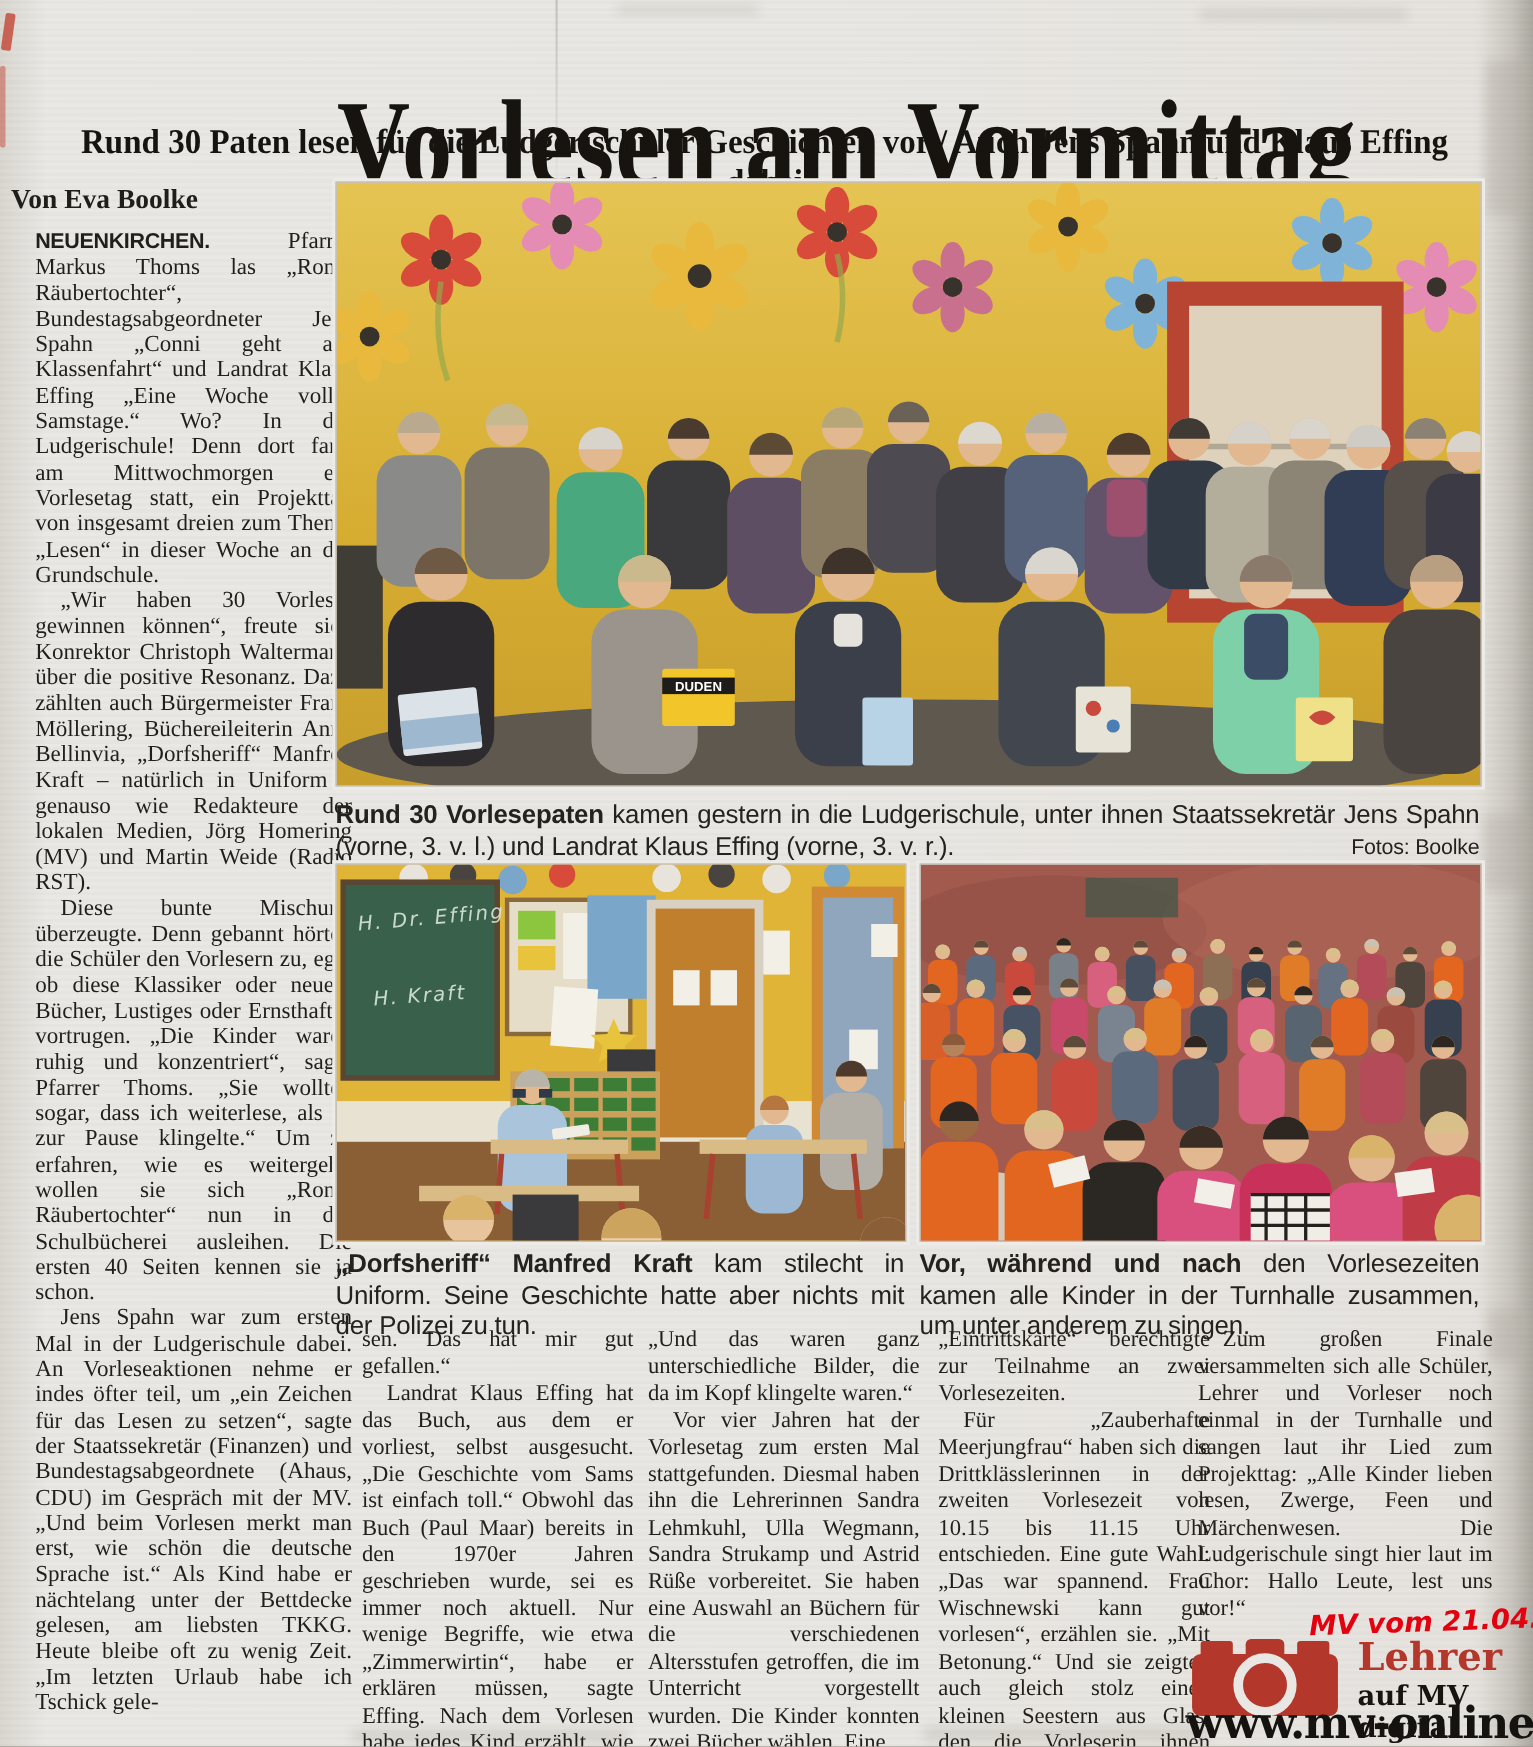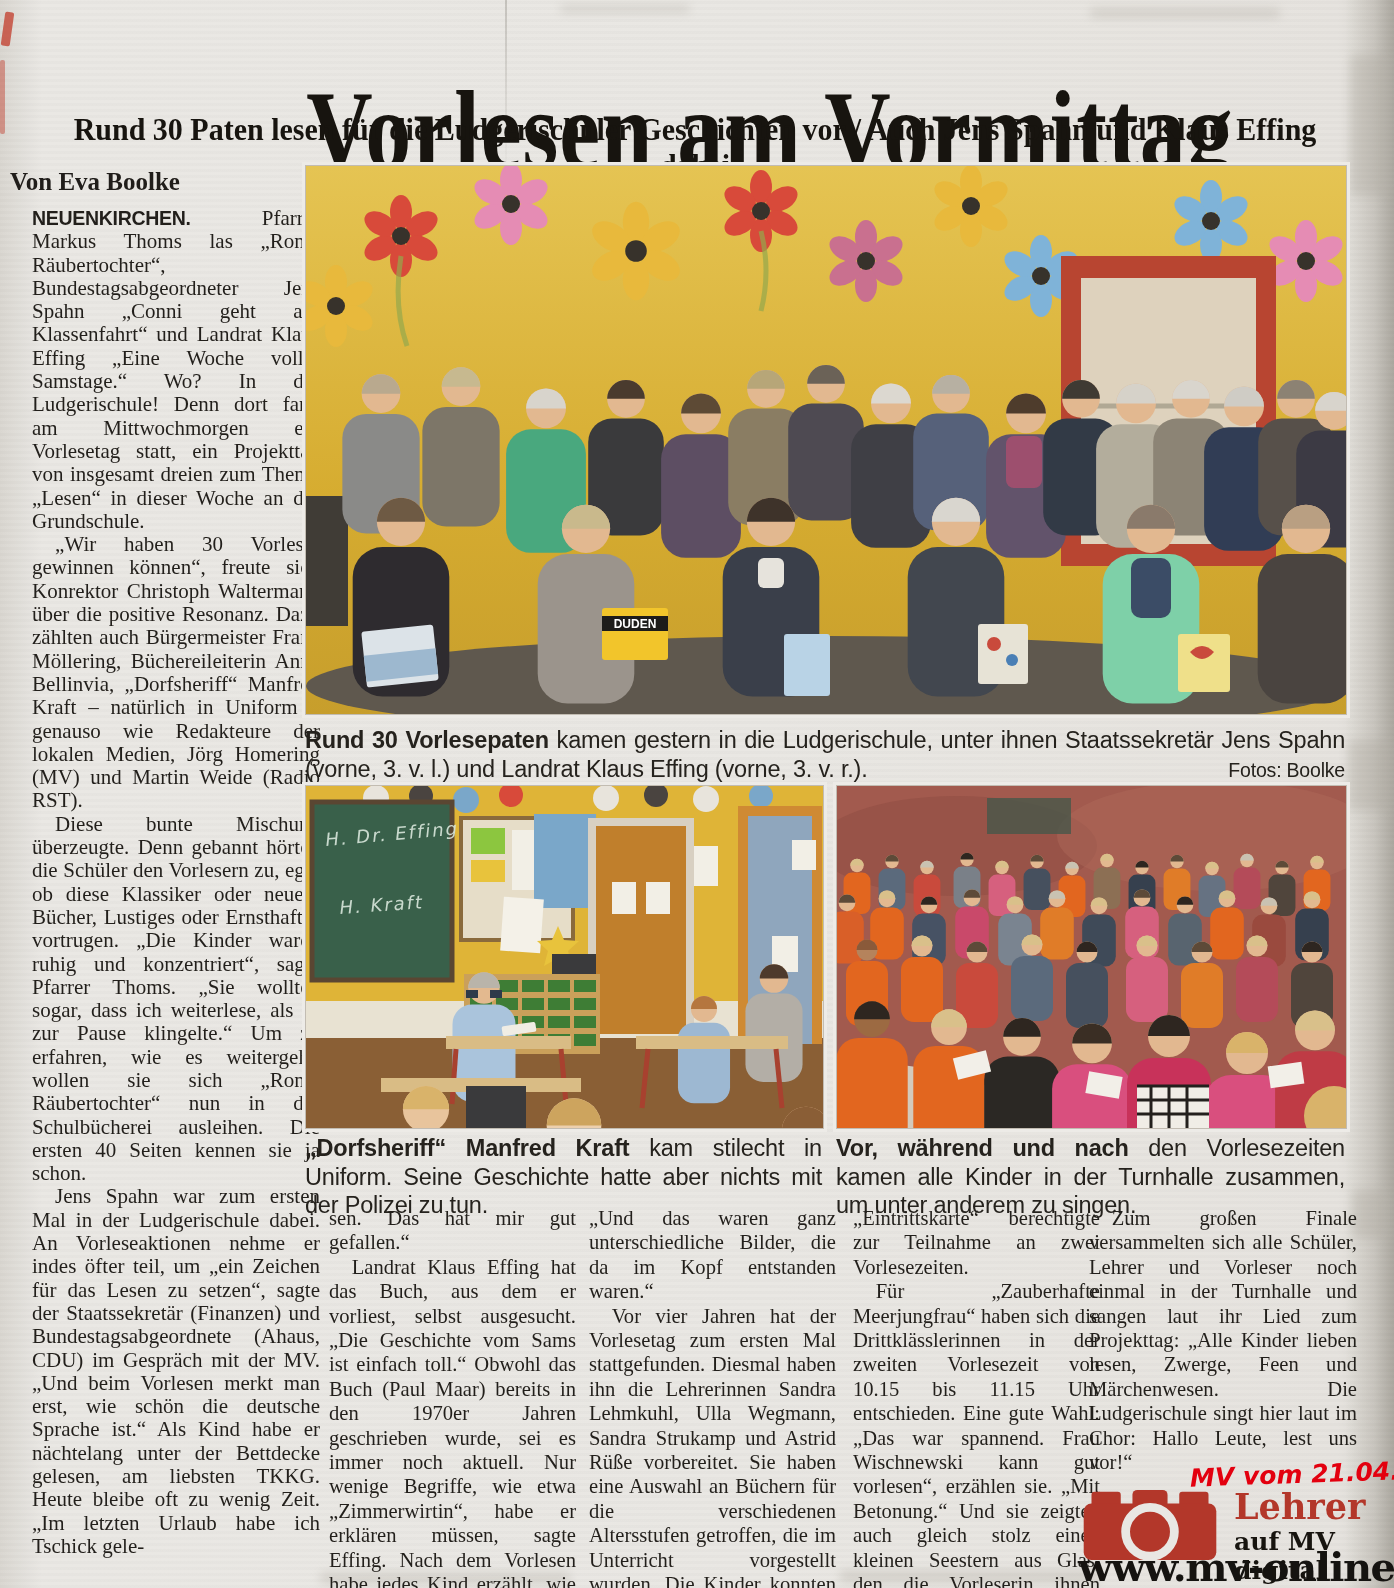--- a/index.html
+++ b/index.html
@@ -348,21 +348,21 @@
   </div>
   <div class="cap" style="left:305px;top:1134px;width:517px;height:60px;">
     <b>„Dorfsheriff“ Manfred Kraft</b><span> kam stilecht in Uniform. Seine Geschichte hatte aber nichts mit der Polizei zu tun.</span>
   </div>
 
   <div class="col colsm" id="colB">
     <p>sen. Das hat mir gut gefallen.“</p>
     <p class="ind">Landrat Klaus Effing hat das Buch, aus dem er vorliest, selbst ausgesucht. „Die Geschichte vom Sams ist einfach toll.“ Obwohl das Buch (Paul Maar) bereits in den 1970er Jahren geschrieben wurde, sei es immer noch aktuell. Nur wenige Begriffe, wie etwa „Zimmerwirtin“, habe er erklären müssen, sagte Effing. Nach dem Vorlesen habe jedes Kind erzählt, wie es sich das „Sams“ vorstellt.</p>
   </div>
   <div class="col colsm" id="colC">
-    <p>„Und das waren ganz unterschiedliche Bilder, die da im Kopf entstanden waren.“</p>
+    <p>„Und das waren ganz unterschiedliche Bilder, die da im Kopf klingelte waren.“</p>
     <p class="ind">Vor vier Jahren hat der Vorlesetag zum ersten Mal stattgefunden. Diesmal haben ihn die Lehrerinnen Sandra Lehmkuhl, Ulla Wegmann, Sandra Strukamp und Astrid Rüße vorbereitet. Sie haben eine Auswahl an Büchern für die verschiedenen Altersstufen getroffen, die im Unterricht vorgestellt wurden. Die Kinder konnten zwei Bücher wählen. Eine</p>
   </div>
   <div class="col colsm" id="colD">
     <p>„Eintrittskarte“ berechtigte zur Teilnahme an zwei Vorlesezeiten.</p>
     <p class="ind">Für „Zauberhafte Meerjungfrau“ haben sich die Drittklässlerinnen in der zweiten Vorlesezeit von 10.15 bis 11.15 Uhr entschieden. Eine gute Wahl: „Das war spannend. Frau Wischnewski kann gut vorlesen“, erzählen sie. „Mit Betonung.“ Und sie zeigten auch gleich stolz einen kleinen Seestern aus Glas, den die Vorleserin ihnen geschenkt hatte.</p>
   </div>
   <div class="col colsm" id="colE">
     <p class="ind">Zum großen Finale versammelten sich alle Schüler, Lehrer und Vorleser noch einmal in der Turnhalle und sangen laut ihr Lied zum Projekttag: „Alle Kinder lieben lesen, Zwerge, Feen und Märchenwesen. Die Ludgerischule singt hier laut im Chor: Hallo Leute, lest uns vor!“</p>
   </div>
 

